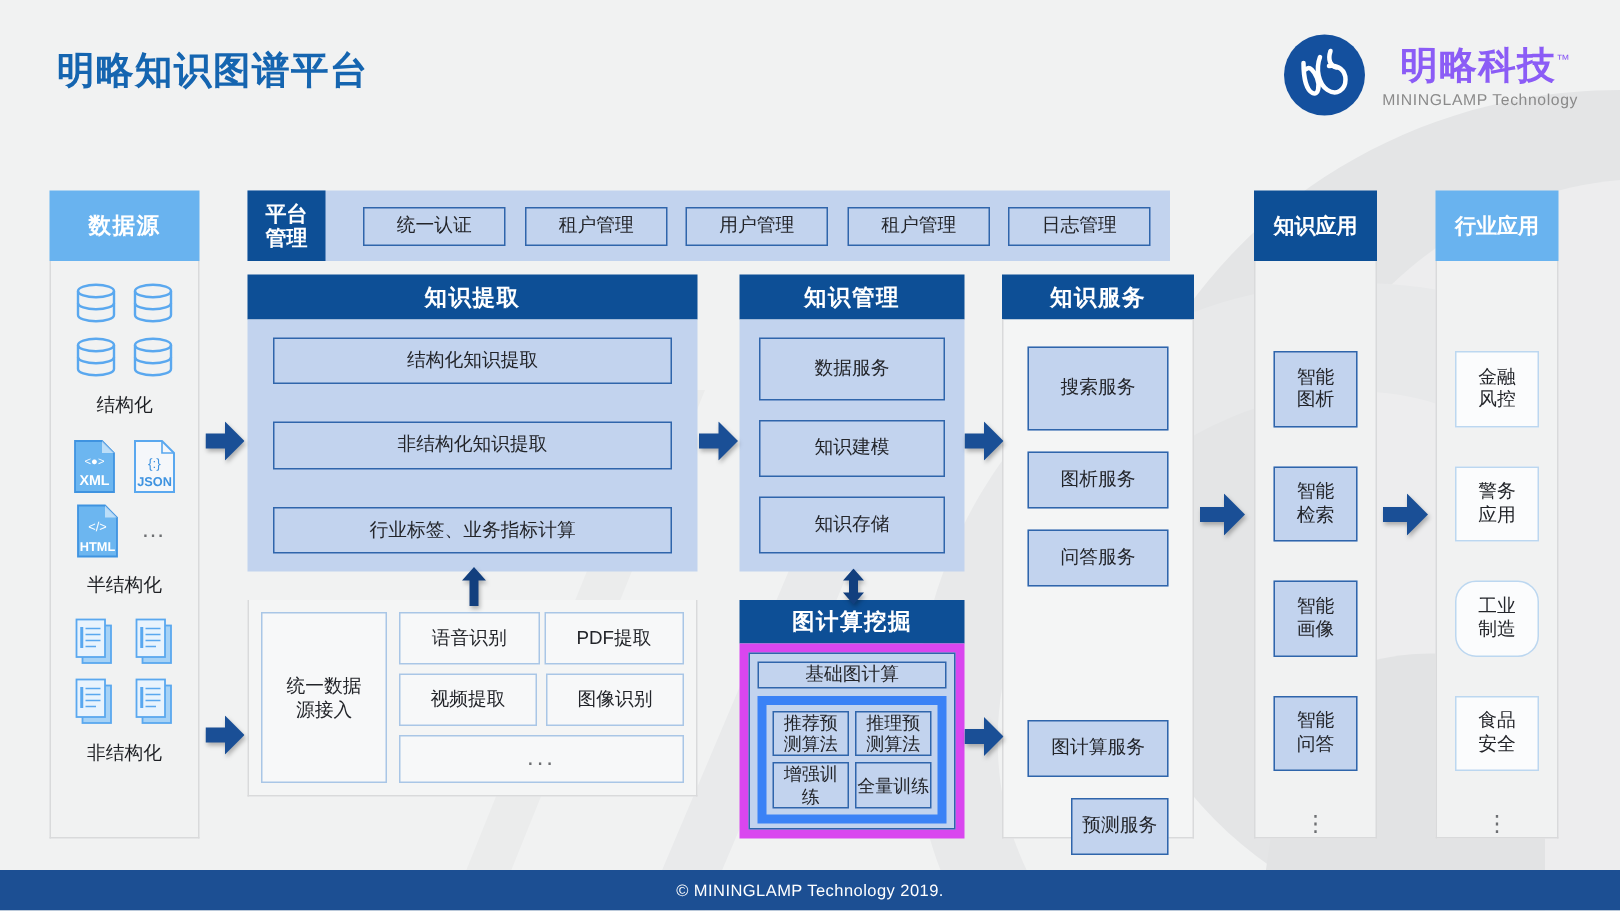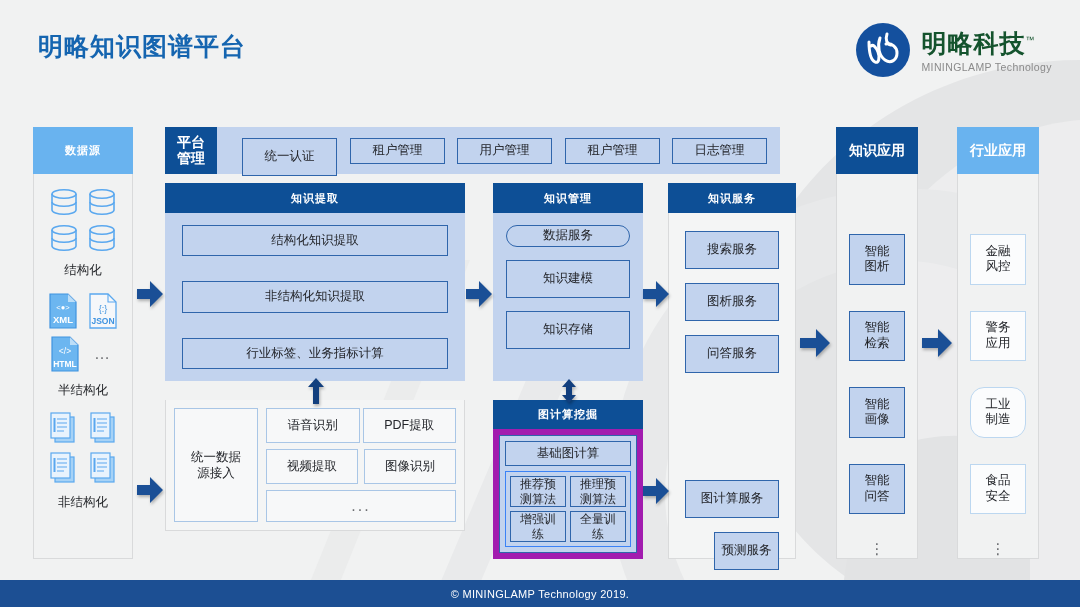--- a/index.html
+++ b/index.html
@@ -20,36 +20,36 @@
     z-index: 3;
   }
   .page-title {
     position: absolute; left: 38px; top: 30px;
     font-size: 25px; font-weight: bold; color: #1565b0;
     letter-spacing: 1px; white-space: nowrap;
   }
   .logo { position: absolute; right: 28px; top: 22px; display: flex; align-items: center; gap: 10px; }
   .logo-mark { width: 56px; height: 56px; }
   .logo-text { display: flex; flex-direction: column; justify-content: center; }
-  .logo-cn { font-size: 25px; font-weight: bold; color: #14532d; letter-spacing: 1px; position: relative; white-space: nowrap; }
+  .logo-cn { font-size: 25px; font-weight: bold; color: #8b5cf6; letter-spacing: 1px; position: relative; white-space: nowrap; margin-left: 12px; }
   .logo-tm { font-size: 9px; vertical-align: super; font-weight: normal; }
   .logo-en { font-size: 10.5px; color: #8a8a8a; letter-spacing: .4px; white-space: nowrap; margin-top: 1px; }
 
   
   .footer {
     position: absolute; left: 0; bottom: 0; width: 1080px; height: 27px;
     background: #1c4f93; color: #ffffff; font-size: 11px;
     display: flex; align-items: center; justify-content: center;
     letter-spacing: .3px; z-index: 5;
   }
 
   
   .panel { position: absolute; z-index: 2; }
   .panel-head {
-    width: 100%; color: #fff; font-weight: bold; font-size: 11px;
+    width: 100%; color: #fff; font-weight: bold; font-size: 15px;
     display: flex; align-items: center; justify-content: center;
     letter-spacing: 1px;
   }
   .head-dark  { background: #0d4f96; }
   .head-light { background: #69b3ef; }
   .body-lightblue { background: #c2d3ee; }
   .body-white { background: #f4f5f5; border: 1px solid #d9dadb; border-top: none; }
   .body-plain { background: #f1f2f2; border: 1px solid #d9dadb; border-top: none; }
 
   
@@ -107,21 +107,21 @@
       <div class="logo-en">MININGLAMP Technology</div>
     </div>
   </div>
 </div>
 
 <div class="panel" style="left:165px; top:127px; width:615px; height:47px; background:#c2d3ee;">
   <div style="position:absolute;left:0;top:0;width:52px;height:47px;background:#0d4f96;color:#fff;font-weight:bold;font-size:14px;display:flex;flex-direction:column;align-items:center;justify-content:center;line-height:1.12;">
     <span>平台</span>
     <span>管理</span>
   </div>
-  <div class="cell cell-filled" style="position:absolute;left:77px;top:11px;width:95px;height:38px;font-size:12.5px;">
+  <div class="cell cell-filled" style="position:absolute;left:77px;top:11px;width:95px;height:26px;font-size:12.5px;">
       <span>统一认证</span>
     </div>
   <div class="cell cell-filled" style="position:absolute;left:185px;top:11px;width:95px;height:26px;font-size:12.5px;">
       <span>租户管理</span>
     </div>
   <div class="cell cell-filled" style="position:absolute;left:292px;top:11px;width:95px;height:26px;font-size:12.5px;">
       <span>用户管理</span>
     </div>
   <div class="cell cell-filled" style="position:absolute;left:400px;top:11px;width:95px;height:26px;font-size:12.5px;">
       <span>租户管理</span>
@@ -261,66 +261,66 @@
           </div>
       </div>
       <div class="cell cell-white dots" style="height:33px;">...</div>
     </div>
   </div>
 </div>
 
 <div class="panel" style="left:493px; top:183px; width:150px; height:198px;">
   <div class="panel-head head-dark" style="height:30px;">知识管理</div>
   <div class="body-lightblue" style="height:168px;padding:12px 13px;display:flex;flex-direction:column;gap:13px;">
-    <div class="cell cell-filled" style="height:22px;border-radius:17px;">
+    <div class="cell cell-filled" style="height:42px;">
         <span>数据服务</span>
       </div>
     <div class="cell cell-filled" style="height:38px;">
         <span>知识建模</span>
       </div>
     <div class="cell cell-filled" style="height:38px;">
         <span>知识存储</span>
       </div>
   </div>
 </div>
 
 <div class="panel" style="left:493px; top:400px; width:150px; height:159px;">
   <div class="panel-head head-dark" style="height:29px;">图计算挖掘</div>
-  <div style="height:130px;background:#a21caf;padding:6px;">
+  <div style="height:130px;background:#d946ef;padding:6px;">
     <div style="height:100%;background:#c2d3ee;border:1px solid #2f65ab;padding:5px;display:flex;flex-direction:column;gap:5px;">
       <div class="cell cell-filled" style="height:26px;">
           <span>基础图计算</span>
         </div>
-      <div style="flex:1;border:1px solid #3b82f6;padding:4px;display:grid;grid-template-columns:1fr 1fr;grid-template-rows:1fr 1fr;gap:4px;">
+      <div style="flex:1;border:6px solid #3b82f6;padding:4px;display:grid;grid-template-columns:1fr 1fr;grid-template-rows:1fr 1fr;gap:4px;">
         <div class="cell cell-filled" style="flex-direction:column;line-height:1.2;font-size:12px;">
           <span>推荐预</span>
           <span>测算法</span>
         </div>
         <div class="cell cell-filled" style="flex-direction:column;line-height:1.2;font-size:12px;">
           <span>推理预</span>
           <span>测算法</span>
         </div>
         <div class="cell cell-filled" style="flex-direction:column;line-height:1.2;font-size:12px;">
           <span>增强训</span>
           <span>练</span>
         </div>
-        <div class="cell cell-filled" style="flex-direction:column;line-height:1.2;font-size:12px;">
+        <div class="cell cell-filled" style="flex-direction:row;line-height:1.2;font-size:12px;">
           <span>全量训</span>
           <span>练</span>
         </div>
       </div>
     </div>
   </div>
 </div>
 
 <div class="panel" style="left:668px; top:183px; width:128px; height:376px;">
   <div class="panel-head head-dark" style="height:30px;">知识服务</div>
   <div class="body-white" style="height:346px;position:relative;padding:18px 16px;">
     <div style="display:flex;flex-direction:column;gap:14px;">
-      <div class="cell cell-filled" style="height:38px;">
+      <div class="cell cell-filled" style="height:56px;">
           <span>搜索服务</span>
         </div>
       <div class="cell cell-filled" style="height:38px;">
           <span>图析服务</span>
         </div>
       <div class="cell cell-filled" style="height:38px;">
           <span>问答服务</span>
         </div>
     </div>
     <div style="position:absolute;left:16px;right:16px;top:267px;display:flex;flex-direction:column;gap:14px;">

